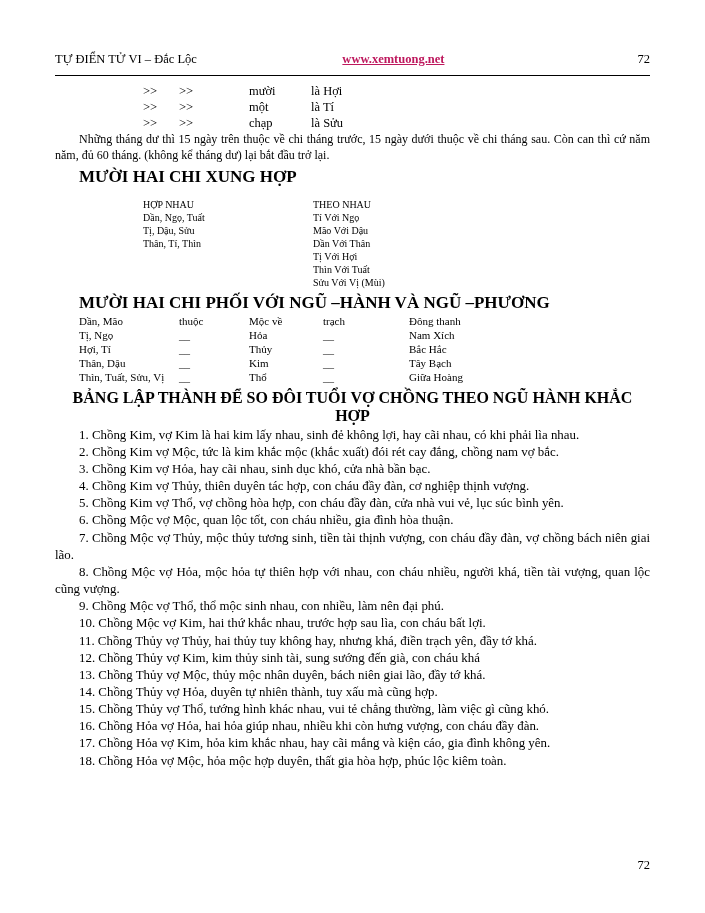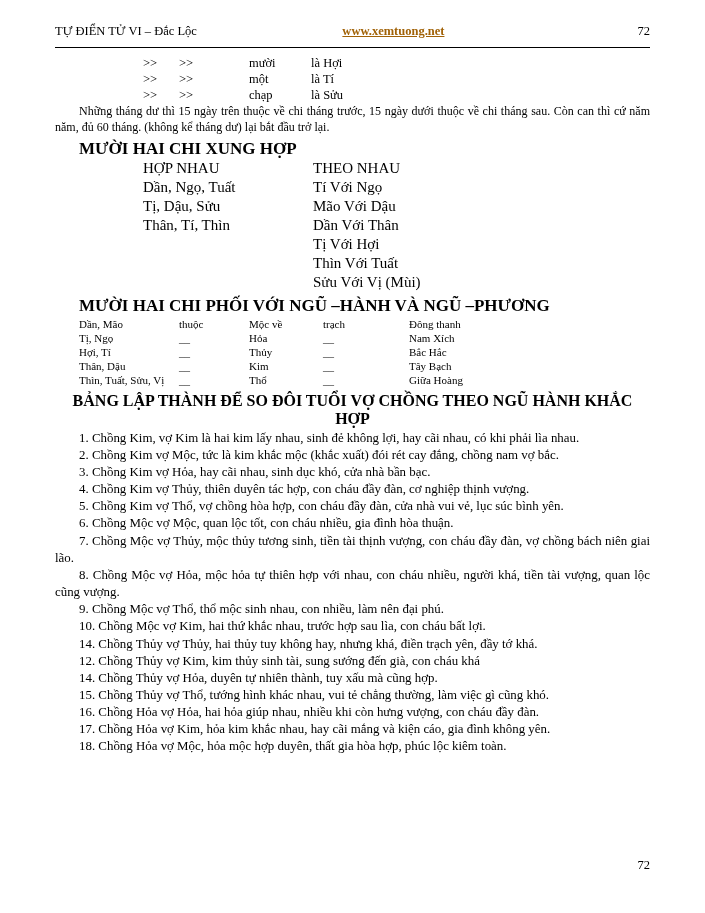--- a/index.html
+++ b/index.html
@@ -17,36 +17,36 @@
   .page {
     position: relative;
     width: 705px;
     height: 913px;
     padding: 0;
     box-sizing: border-box;
   }
   .content {
     position: absolute;
     left: 55px;
-    top: 24px;
+    top: 52px;
     width: 595px;
   }
   .header {
     display: flex;
     align-items: baseline;
     font-size: 12.5px;
     width: 100%;
   }
   .header-left {
     white-space: nowrap;
   }
   .header-mid {
     flex: 1;
     text-align: center;
-    color: #a16207;
+    color: #be185d;
     font-weight: bold;
     text-decoration: underline;
     font-size: 12.5px;
   }
   .header-right {
     width: 60px;
     text-align: right;
     font-size: 12.5px;
   }
   .rule {
@@ -86,23 +86,23 @@
   }
   .center-title {
     font-weight: bold;
     font-size: 16px;
     text-align: center;
     margin-top: 4px;
     margin-bottom: 2px;
   }
   .two-col {
     border-collapse: collapse;
-    font-size: 15px;
+    font-size: 10px;
     margin-left: 88px;
-    margin-top: 1px;
+    margin-top: 12px;
   }
   .two-col td {
     padding: 0 0 2px 0;
     vertical-align: top;
     white-space: nowrap;
   }
   .two-col .col-a { width: 170px; }
   .hdr-a { padding-left: 0; }
   .hdr-b { padding-left: 60px; }
   .ng-tbl {
@@ -260,22 +260,23 @@
       <p class="item">1.  Chồng Kim, vợ Kim là hai kim lấy nhau, sinh đẻ không lợi, hay cãi nhau, có khi phải lìa nhau.</p>
       <p class="item">2.  Chồng Kim vợ Mộc, tức là kim khắc mộc (khắc xuất) đói rét cay đắng, chồng nam vợ bắc.</p>
       <p class="item">3.  Chồng Kim vợ Hỏa, hay cãi nhau, sinh dục khó, cửa nhà bần bạc.</p>
       <p class="item">4.  Chồng Kim vợ Thủy, thiên duyên tác hợp, con cháu đầy đàn, cơ nghiệp thịnh vượng.</p>
       <p class="item">5.  Chồng Kim vợ Thổ, vợ chồng hòa hợp, con cháu đầy đàn, cửa nhà vui vẻ, lục súc bình yên.</p>
       <p class="item">6.  Chồng Mộc vợ Mộc, quan lộc tốt, con cháu nhiều, gia đình hòa thuận.</p>
       <p class="item">7.  Chồng Mộc vợ Thủy, mộc thủy tương sinh, tiền tài thịnh vượng, con cháu đầy đàn, vợ chồng bách niên giai lão.</p>
       <p class="item">8.  Chồng Mộc vợ Hỏa, mộc hỏa tự thiên hợp với nhau, con cháu nhiều, người khá, tiền tài vượng, quan lộc cũng vượng.</p>
       <p class="item">9.  Chồng Mộc vợ Thổ, thổ mộc sinh nhau, con nhiều, làm nên đại phú.</p>
       <p class="item">10. Chồng Mộc vợ Kim, hai thứ khắc nhau, trước hợp sau  lìa, con cháu bất lợi.</p>
-      <p class="item">14. Chồng Thủy vợ Thủy, hai thủy tuy không hay, nhưng khá, điền trạch yên, đầy tớ khá.</p>
+      <p class="item">11. Chồng Thủy vợ Thủy, hai thủy tuy không hay, nhưng khá, điền trạch yên, đầy tớ khá.</p>
       <p class="item">12. Chồng Thủy vợ Kim, kim thủy sinh tài, sung sướng đến già, con cháu khá</p>
+      <p class="item">13. Chồng Thủy vợ Mộc, thủy mộc nhân duyên, bách niên giai lão, đầy tớ khá.</p>
       <p class="item">14. Chồng Thủy vợ Hỏa, duyên tự nhiên thành, tuy xấu mà cũng hợp.</p>
       <p class="item">15. Chồng Thủy vợ Thổ, tướng hình khác nhau, vui tẻ chẳng thường, làm việc gì cũng khó.</p>
       <p class="item">16. Chồng Hỏa vợ Hỏa, hai hỏa giúp nhau, nhiều khi còn hưng vượng, con cháu đầy đàn.</p>
       <p class="item">17. Chồng Hỏa vợ Kim, hỏa kim khắc nhau, hay cãi mắng và kiện cáo, gia đình không yên.</p>
       <p class="item">18. Chồng Hỏa vợ Mộc, hỏa mộc hợp duyên, thất gia hòa hợp, phúc lộc kiêm toàn.</p>
     </div>
 
   </div>
 
   <div class="footer-num">72</div>

